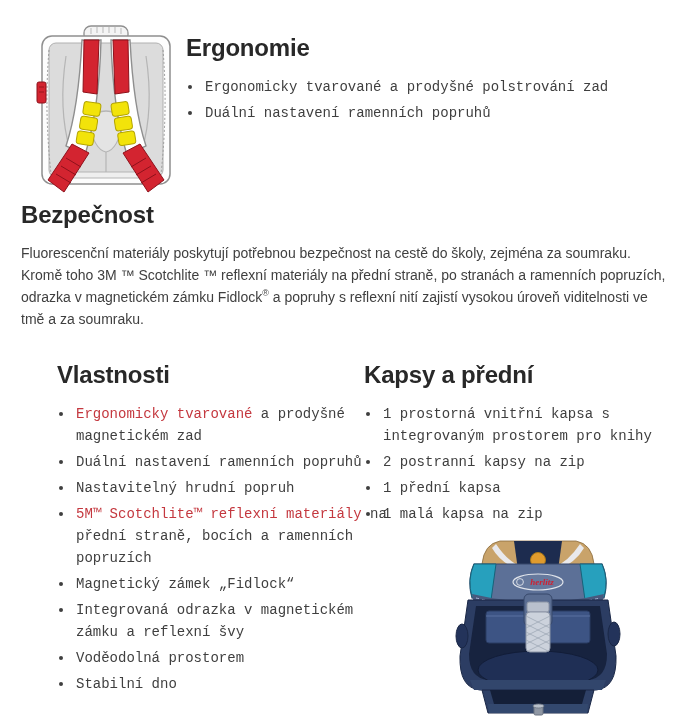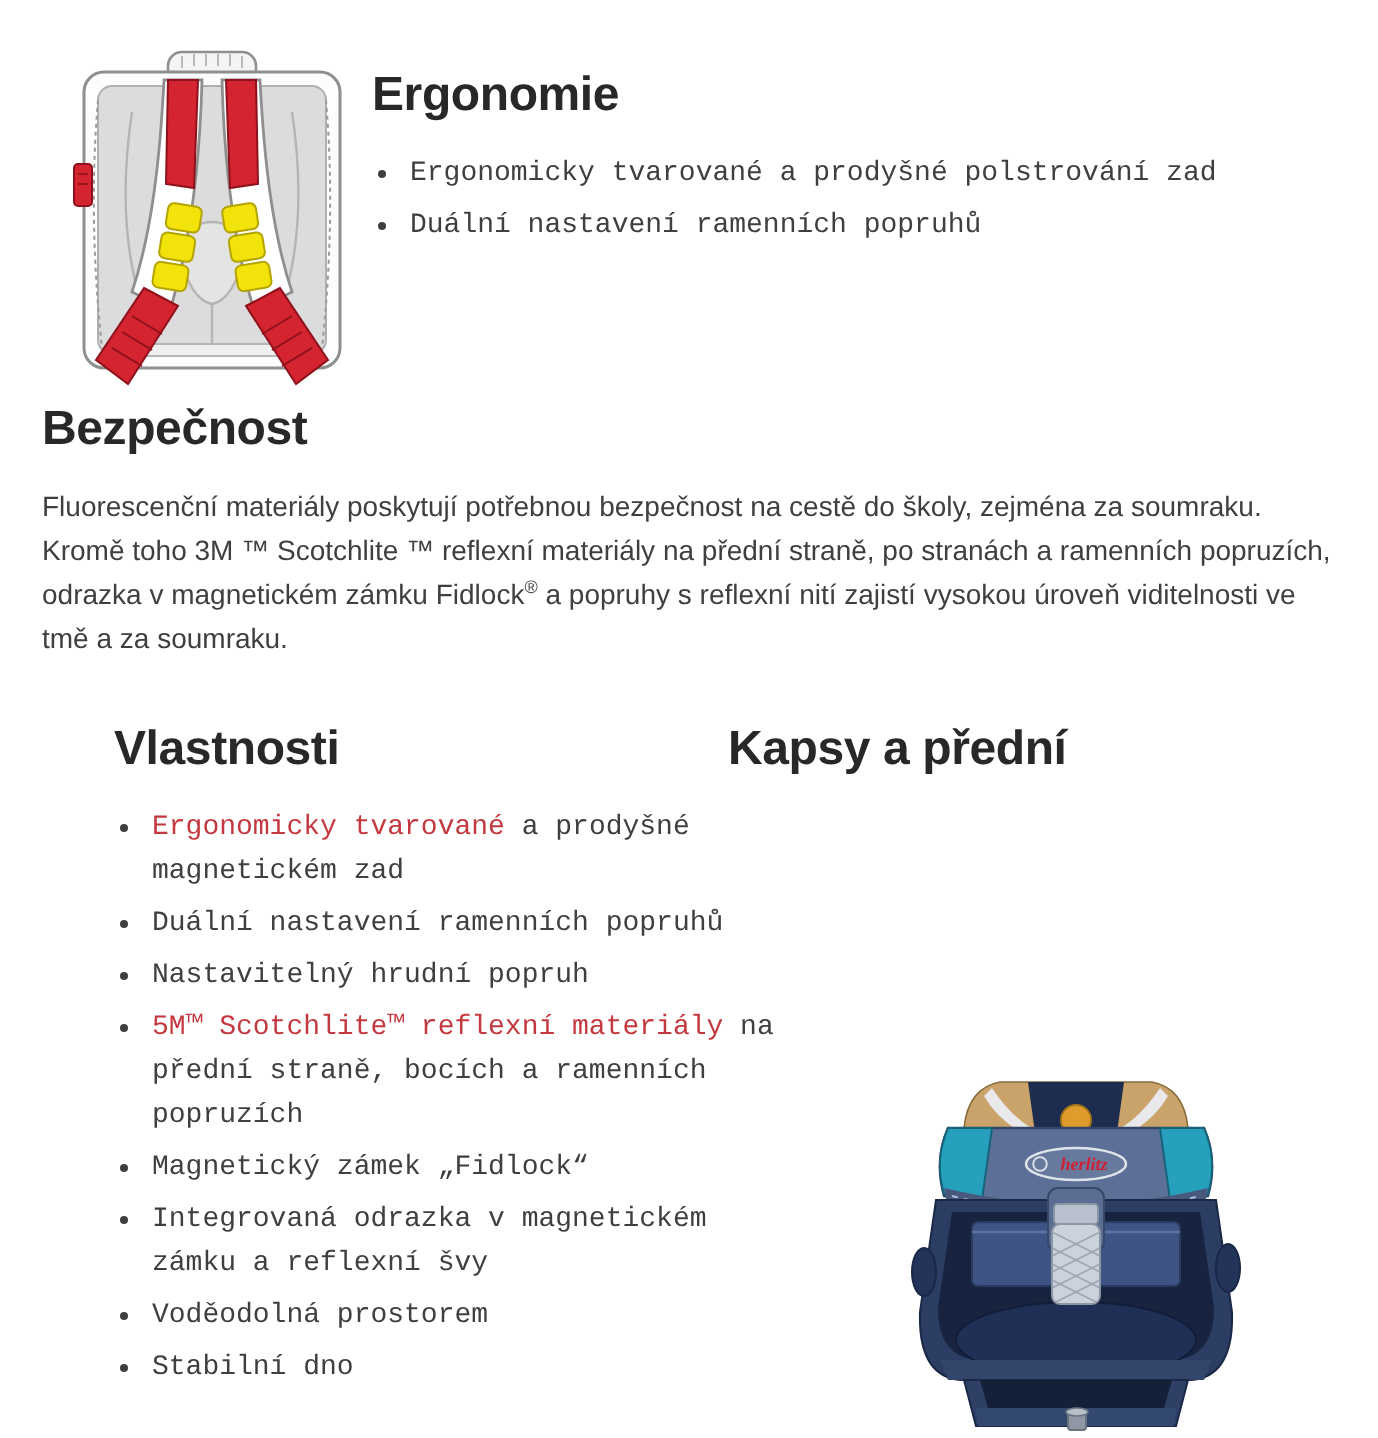--- a/index.html
+++ b/index.html
@@ -129,20 +129,26 @@
     <li><a class="red-link">5M™ Scotchlite™ reflexní materiály</a><span> na přední straně, bocích a ramenních popruzích</span></li>
     <li><span>Magnetický zámek „Fidlock“</span></li>
     <li><span>Integrovaná odrazka v magnetickém zámku a reflexní švy</span></li>
     <li><span>Voděodolná prostorem</span></li>
     <li><span>Stabilní dno</span></li>
   </ul>
 </div>
 
 <div class="abs" id="kapsy-block">
   <h2>Kapsy a přední</h2>
+  <ul>
+    <li>1 prostorná vnitřní kapsa s integrovaným prostorem pro knihy</li>
+    <li>2 postranní kapsy na zip</li>
+    <li>1 přední kapsa</li>
+    <li>1 malá kapsa na zip</li>
+  </ul>
 </div>
 
 <div class="abs" id="photo-block">
   <svg width="200" height="181" viewBox="0 0 200 181">
 
     <path d="M44 28 Q46 8 62 5 L138 5 Q154 8 156 28 L148 36 L52 36 Z" style="fill:var(--owl-tan);stroke:#8a6b3c;stroke-width:0.8"></path>
     <path d="M76 5 L124 5 L120 34 L80 34 Z" style="fill:var(--bag-navy)"></path>
     <path d="M58 8 Q70 26 84 31 L80 34 Q62 26 54 12 Z" style="fill:#e9e9ec"></path>
     <path d="M142 8 Q130 26 116 31 L120 34 Q138 26 146 12 Z" style="fill:#e9e9ec"></path>
     <circle cx="100" cy="24" r="7.5" style="fill:var(--owl-orange);stroke:#a87718;stroke-width:1"></circle>

